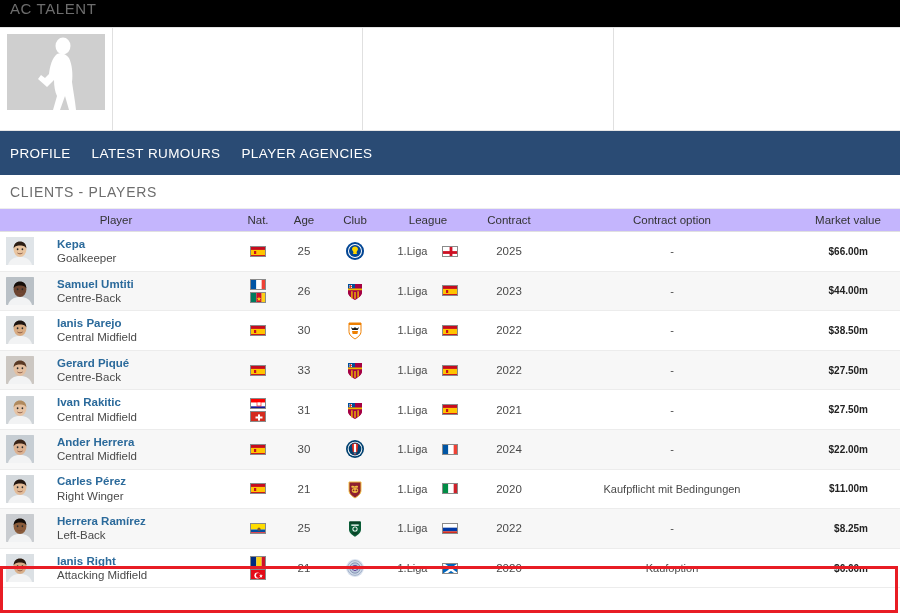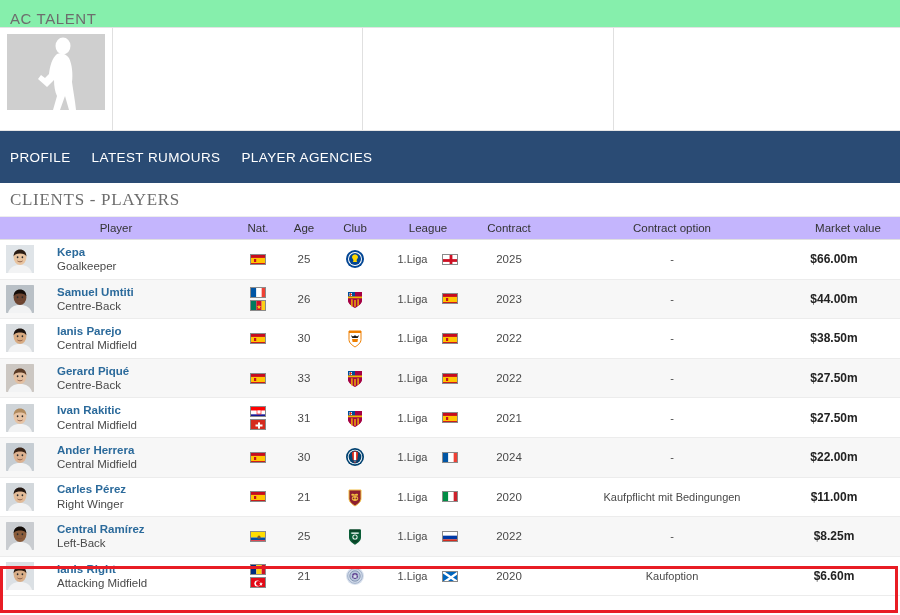--- a/index.html
+++ b/index.html
@@ -12,24 +12,24 @@
     height: 615px;
     overflow: hidden;
     font-family: "Liberation Sans", sans-serif;
     color: #222;
     position: relative;
   }
 
   
   .brand-bar {
     height: 28px;
-    background: #86efac;
+    background: #000000;
     border-bottom: 1px solid #e3e3e3;
     display: flex;
-    align-items: flex-end;
+    align-items: flex-start;
     padding-left: 10px;
     box-sizing: border-box;
   }
   .brand-title {
     font-size: 15px;
     letter-spacing: 0.6px;
     color: #6d6d6d;
     font-weight: 400;
   }
 
@@ -61,21 +61,21 @@
     width: 98px;
     height: 76px;
     background: #cfcfcf;
     position: relative;
     overflow: hidden;
   }
   .portrait svg { display: block; }
 
   
   .navbar {
-    height: 52px;
+    height: 44px;
     background: #2a4b74;
     display: flex;
     align-items: center;
     padding-left: 10px;
     box-sizing: border-box;
     gap: 0px;
   }
   .nav-item {
     color: #ffffff;
     font-size: 13.5px;
@@ -91,24 +91,23 @@
   .section-title-wrap {
     height: 34px;
     background: #ffffff;
     border-bottom: 1px solid #ededed;
     display: flex;
     align-items: center;
     padding-left: 10px;
     box-sizing: border-box;
   }
   .section-title {
-    font-size: 17px;
+    font-size: 14px;
     letter-spacing: 0.7px;
     color: #6d6d6d;
-    font-family: Liberation Serif, serif;
   }
 
   
   table.players {
     width: 900px;
     border-collapse: collapse;
     table-layout: fixed;
     font-size: 12px;
   }
   table.players thead th {
@@ -142,21 +141,21 @@
   tbody tr.plain { background: #ffffff; }
   tbody td {
     border-bottom: 1px solid #ececec;
     padding: 0 4px;
     text-align: center;
     vertical-align: middle;
     color: #4a4a4a;
     font-size: 11.5px;
   }
   td.cell-player { text-align: left; padding-left: 6px; }
-  td.cell-market { padding-right: 32px; font-weight: bold; color: #222; font-size: 12px; }
+  td.cell-market { text-align: right; padding-right: 32px; font-weight: bold; color: #222; font-size: 10px; }
   td.cell-option { font-size: 11px; color: #4a4a4a; }
   td.cell-league { font-size: 11px; }
 
   
   .player-box { display: flex; align-items: center; gap: 23px; }
   .avatar {
     width: 28px; height: 28px;
     border-radius: 1px;
     overflow: hidden;
     flex: 0 0 28px;
@@ -662,21 +661,21 @@
     <rect width="28" height="28" fill="#c9ccd0"></rect>
     <path d="M2 28c1.5-5.5 6-8 12-8s10.5 2.5 12 8z" fill="#f2f3f4"></path>
     <ellipse cx="14" cy="12.5" rx="6.4" ry="7.4" fill="#8a5c3b"></ellipse>
     <path d="M7.6 11.4C7.6 6.8 10.3 4.4 14 4.4s6.4 2.4 6.4 7c-1.1-2-2.4-3-6.4-3s-5.3 1-6.4 3z" fill="#120c08"></path>
     <ellipse cx="11.6" cy="12.3" rx="0.85" ry="1" fill="#2a2a2a"></ellipse>
     <ellipse cx="16.4" cy="12.3" rx="0.85" ry="1" fill="#2a2a2a"></ellipse>
     <path d="M11.8 16.2c1.4.9 3 .9 4.4 0" stroke="#7a4a37" stroke-width="0.8" fill="none" stroke-linecap="round"></path>
   </svg>
             </span>
         <span class="player-text">
-          <span class="player-name">Central Ramírez</span>
+          <span class="player-name">Herrera Ramírez</span>
           <span class="player-pos">Left-Back</span>
         </span>
       </div>
     </td>
     <td>
       <span class="nat-stack">
             <span class="flag"><svg width="16" height="11" viewBox="0 0 16 11">
                 <rect width="16" height="5.5" fill="#ffdd00"></rect>
                 <rect y="5.5" width="16" height="2.75" fill="#034ea2"></rect>
                 <rect y="8.25" width="16" height="2.75" fill="#ed1c24"></rect>

